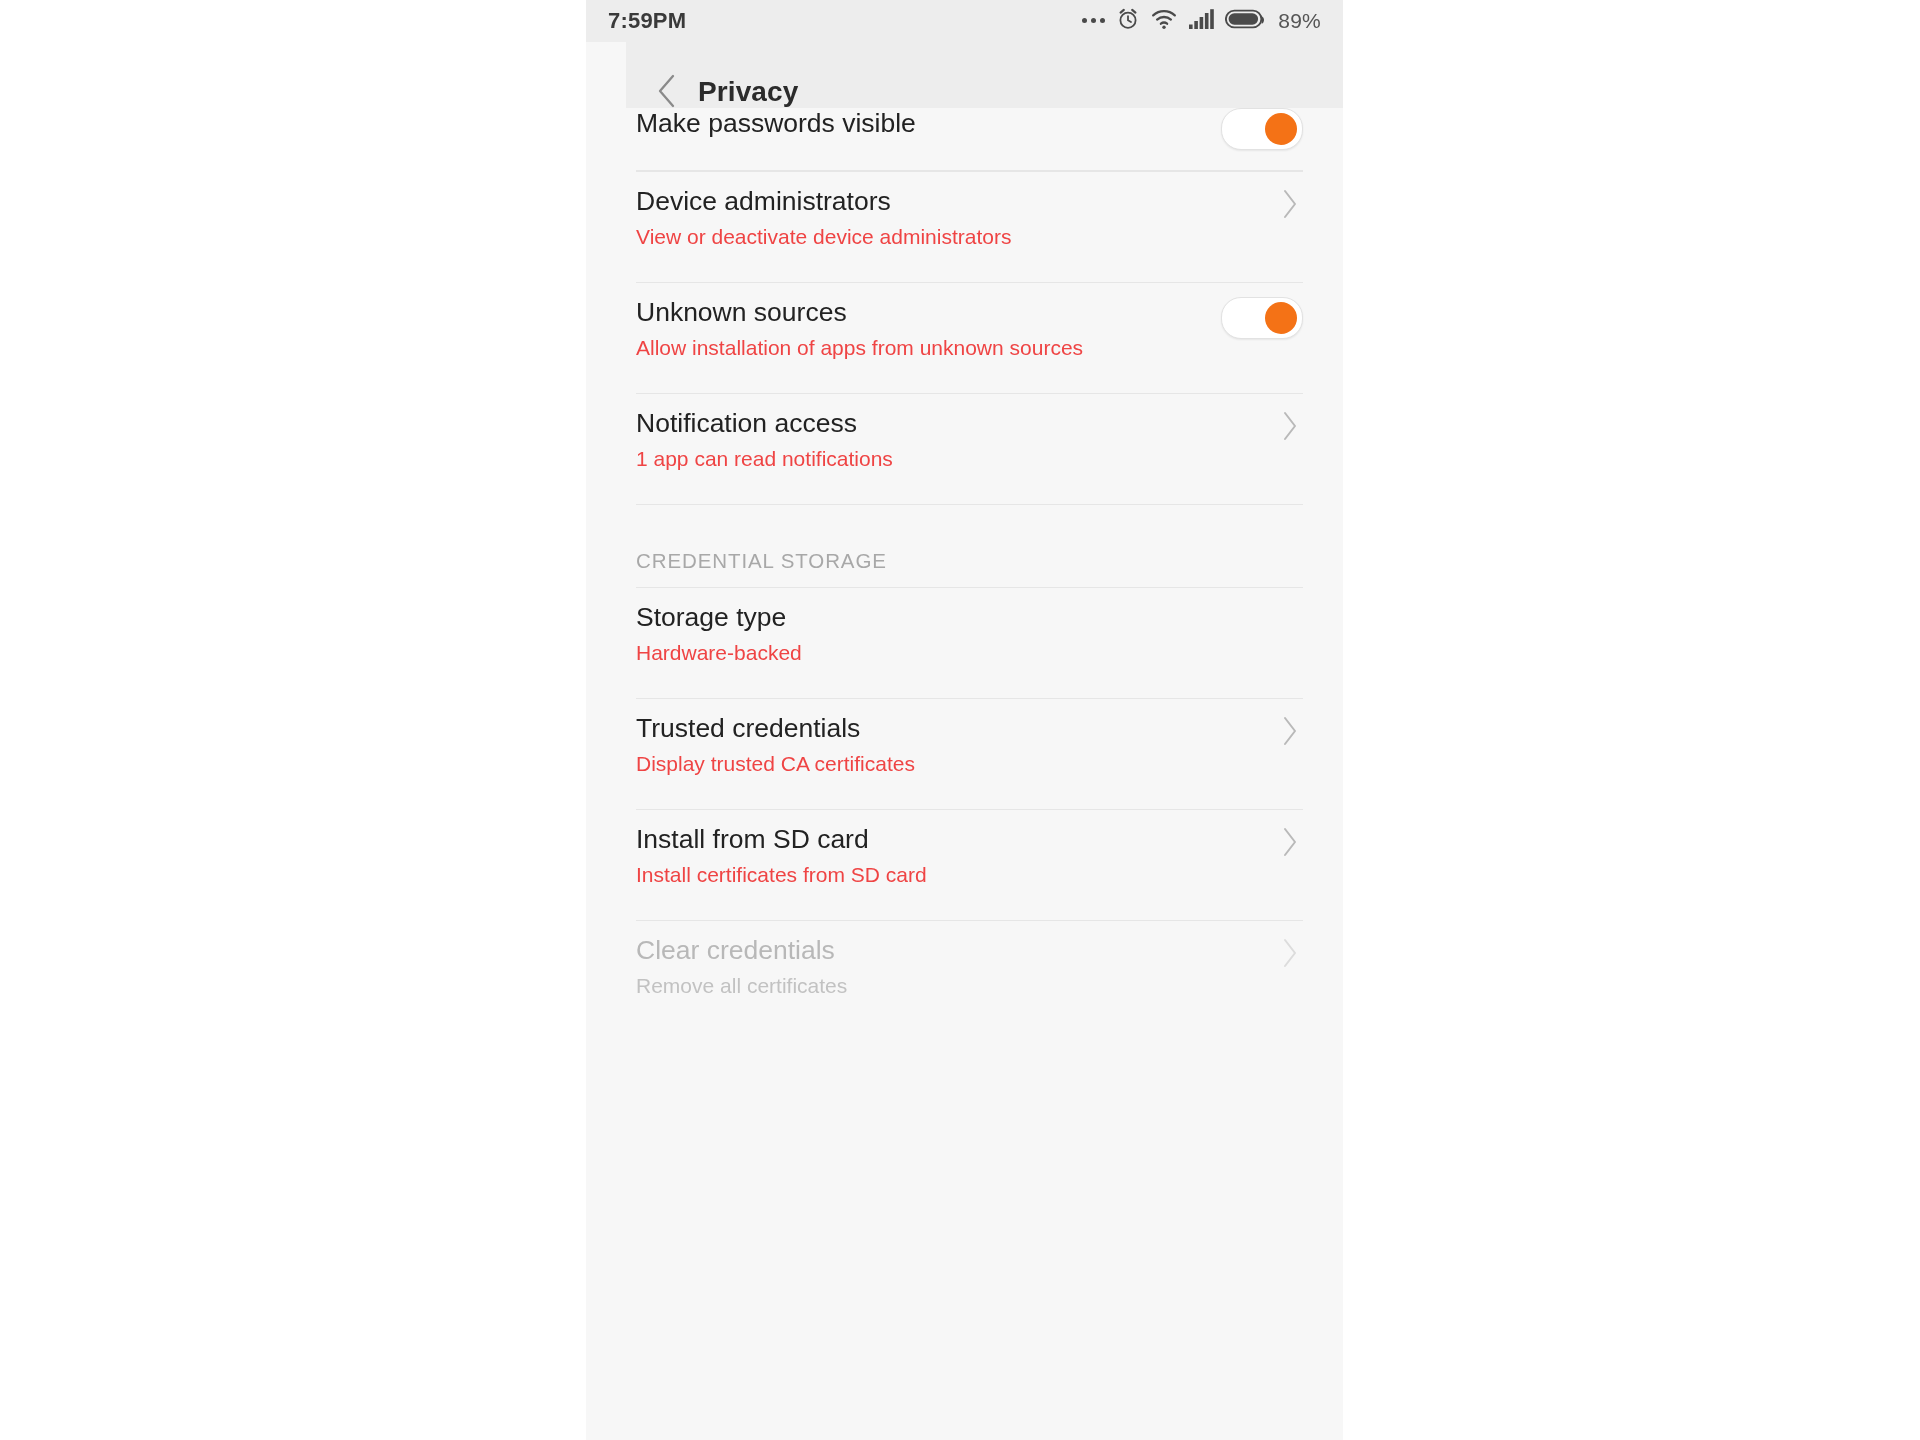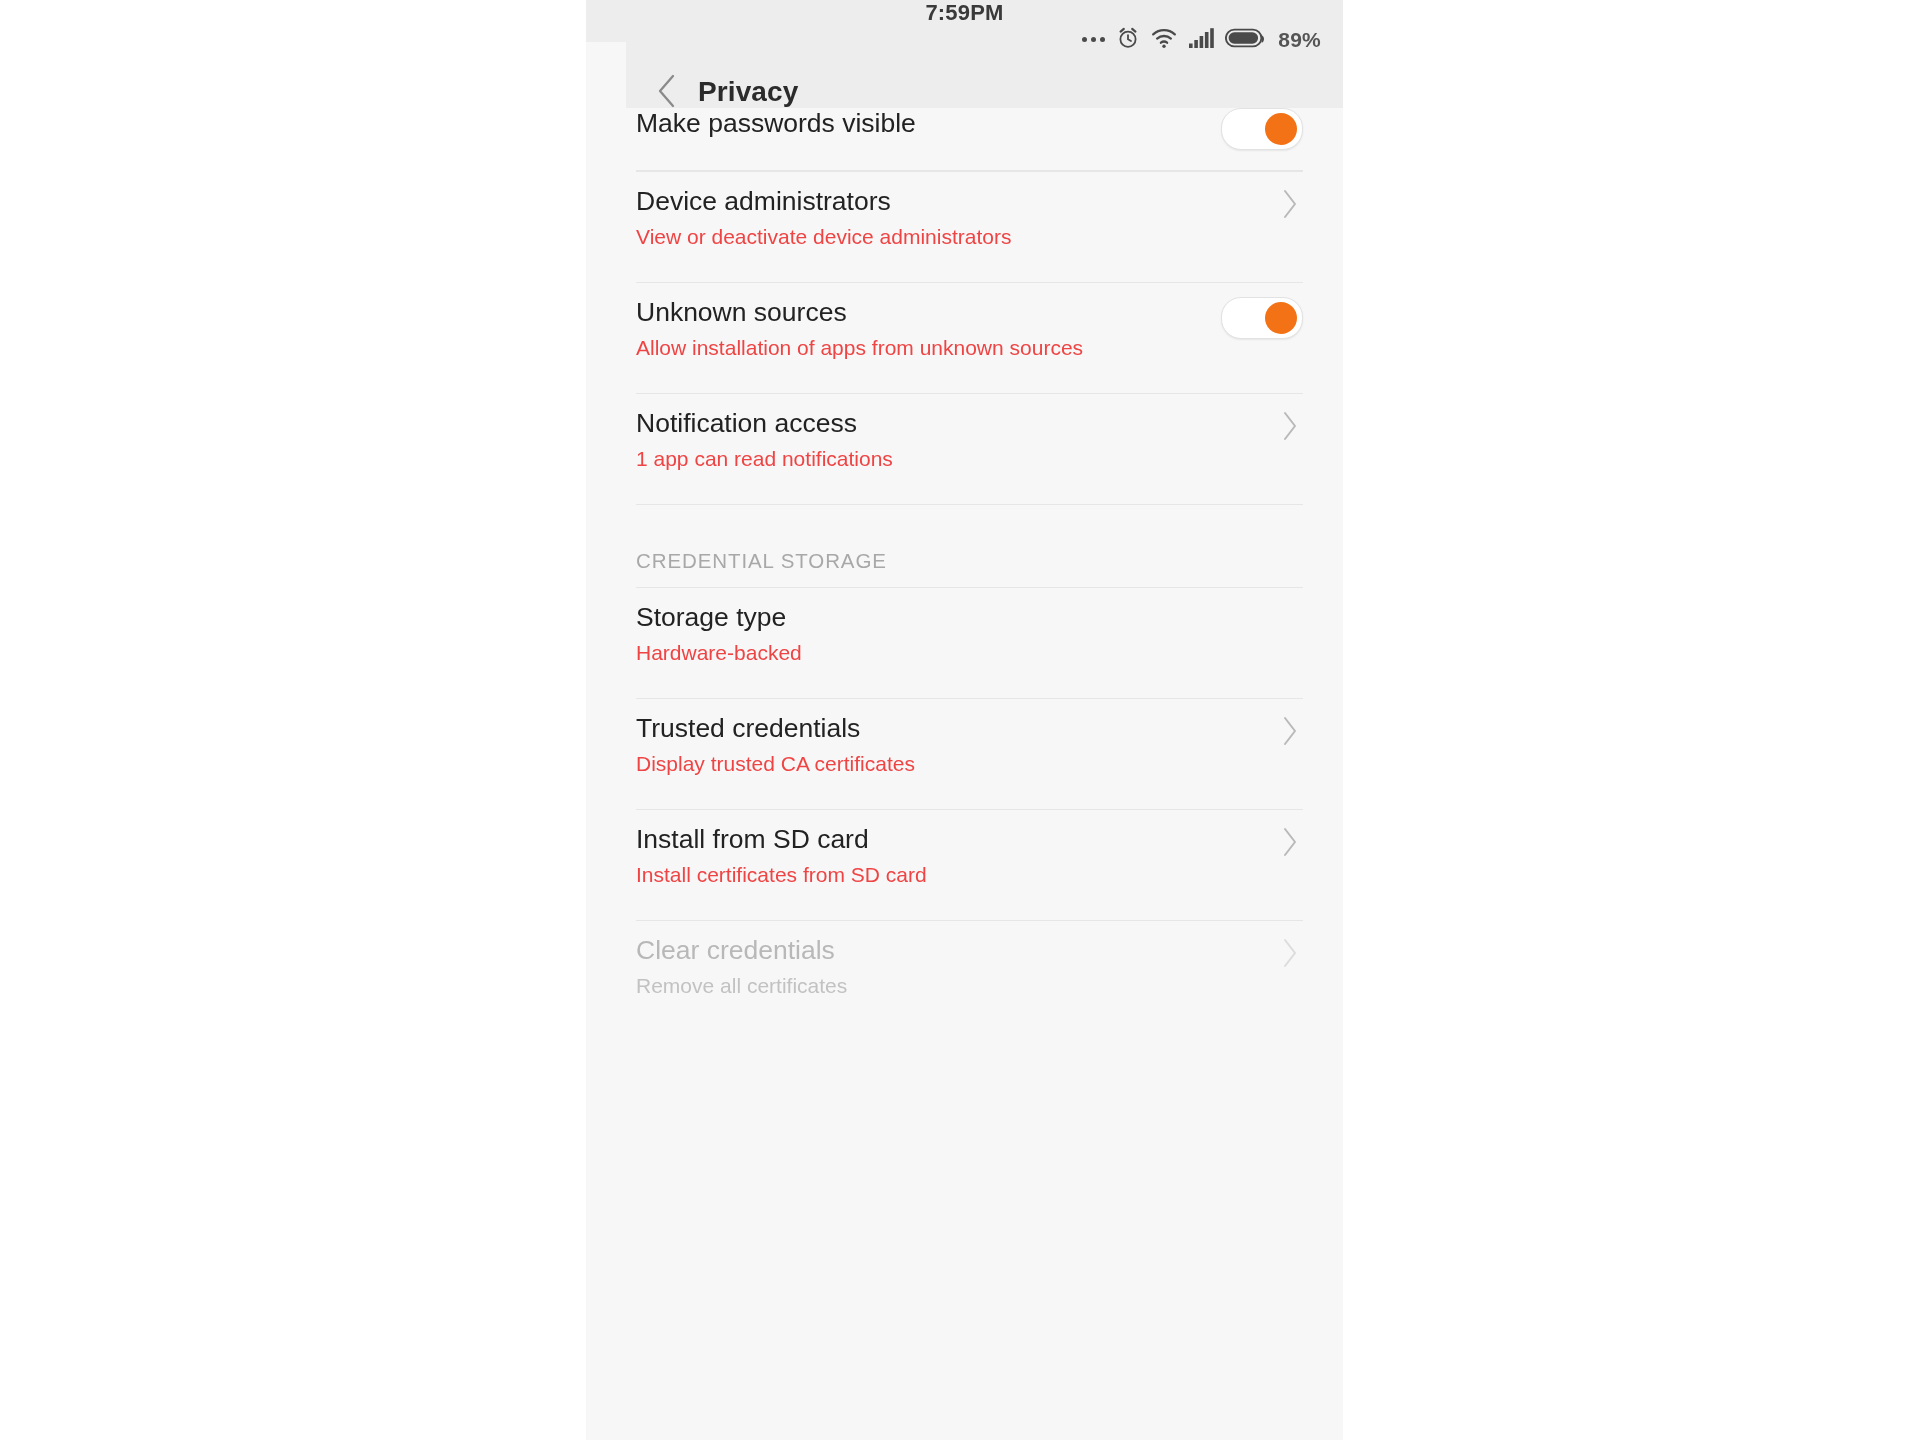--- a/index.html
+++ b/index.html
@@ -24,21 +24,20 @@
 
   
   .statusbar {
     position: relative;
     height: 42px;
     background: #ededed;
     display: flex;
     align-items: center;
     padding: 0 22px 0 22px;
     box-sizing: border-box;
-    flex-direction: column;
   }
   .status-time {
     font-size: 22px;
     font-weight: bold;
     color: #3a3a3a;
     letter-spacing: 0.2px;
   }
   .status-right {
     margin-left: auto;
     display: flex;
@@ -53,21 +52,21 @@
   }
   .icon-ellipsis i {
     display: block;
     width: 5px;
     height: 5px;
     border-radius: 50%;
     background: #4a4a4a;
   }
   .status-battery-text {
     font-size: 21px;
-    font-weight: bold;
+    font-weight: normal;
     color: #555;
     letter-spacing: 0.2px;
   }
 
   
   .titlebar {
     height: 66px;
     background: #ededed;
     display: flex;
     align-items: flex-end;

